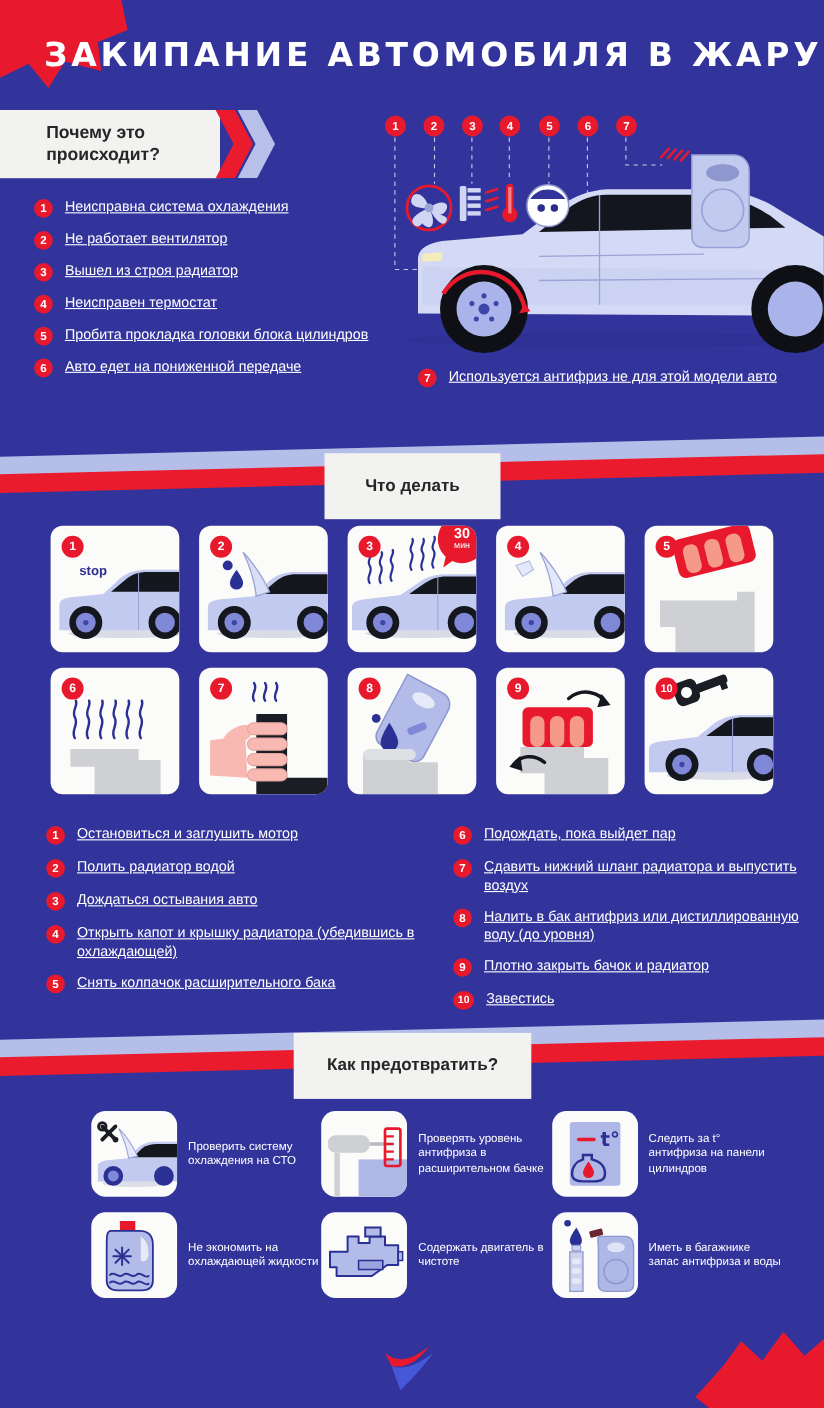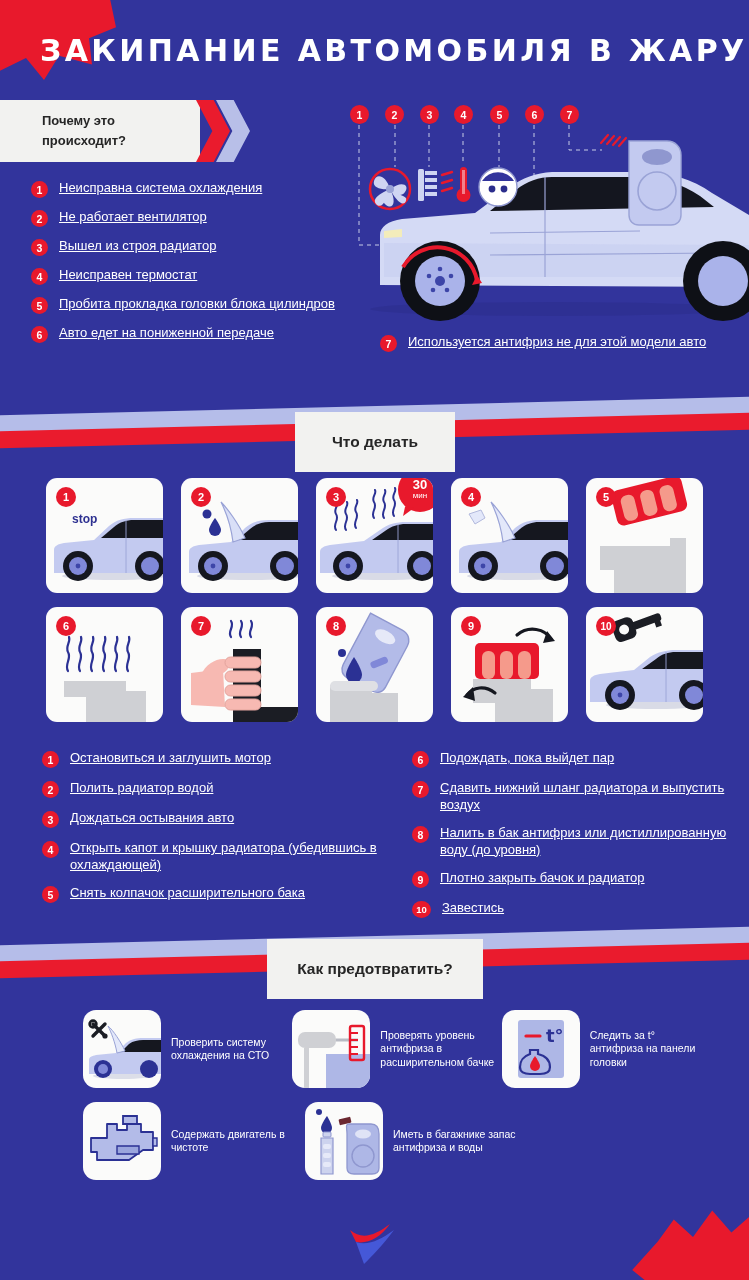--- a/index.html
+++ b/index.html
@@ -30,21 +30,21 @@
     font-family: "DejaVu Sans", sans-serif;
   }
 
   
   .banner-why {
     position: absolute; left: 0; top: 100px; width: 200px; height: 62px;
     background: #f2f2f0; display: flex; align-items: center;
     padding-left: 42px;
   }
   .banner-why .txt {
-    color: #262626; font-size: 13px; line-height: 20px; font-weight: 600;
+    color: #262626; font-size: 16px; line-height: 20px; font-weight: 600;
   }
   .chev { position: absolute; top: 100px; height: 62px; width: 34px; }
   .chev.red  { left: 196px; background: #ea1b2d;
     clip-path: polygon(0 0, 52% 0, 100% 50%, 52% 100%, 0 100%, 48% 50%); }
   .chev.lav  { left: 216px; background: #b8bfe8;
     clip-path: polygon(0 0, 52% 0, 100% 50%, 52% 100%, 0 100%, 48% 50%); }
 
   .stripe-band { position: absolute; left: -20px; width: 790px; height: 60px; }
   .stripe-band .lav, .stripe-band .red {
     position: absolute; left: 0; width: 790px; height: 17px;
@@ -591,25 +591,44 @@
         <div class="picon">
           <svg width="78" height="78" viewBox="0 0 78 78">
             <rect x="16" y="10" width="46" height="58" rx="3" fill="#aeb7e6"></rect>
             <path d="M24,26 L38,26" stroke="#e8192c" stroke-width="3.2" stroke-linecap="round"></path>
             <text x="44" y="32" font-family="DejaVu Sans, sans-serif" font-size="18" font-weight="bold" fill="#2b3194">t°</text>
             <path d="M28,44 L28,40 L36,40 L36,44 C44,46 48,51 48,57
                      C48,62 44,64 38,64 L28,64 C22,64 18,62 18,57 C18,51 22,46 28,44 Z" fill="none" stroke="#2b3194" stroke-width="2.2"></path>
             <path d="M33,46 C33,46 38,53 38,56 A5,5 0 0 1 28,56 C28,53 33,46 33,46Z" fill="#e8192c"></path>
           </svg>
         </div>
-        <div class="ptxt">Следить за t° антифриза на панели головки</div>
+        <div class="ptxt">Следить за t° антифриза на панели цилиндров</div>
       </div>
     </div>
 
     <div class="prow">
+      <div class="pcell">
+        <div class="picon">
+          <svg width="78" height="78" viewBox="0 0 78 78">
+            <rect x="26" y="8" width="14" height="9" fill="#e8192c"></rect>
+            <path d="M18,17 L44,17 C52,17 56,22 56,30 L56,62 C56,68 52,71 46,71
+                     L24,71 C18,71 14,68 14,62 L14,30 C14,22 14,17 18,17 Z" fill="#b3bbe8" stroke="#2b3194" stroke-width="1.6"></path>
+            <path d="M44,22 C50,24 52,30 52,38 C52,44 48,46 45,44 L45,24 Z" fill="#e6e9f8"></path>
+            <g stroke="#2b3194" stroke-width="1.8" fill="none" stroke-linecap="round">
+              <path d="M28,32 L28,48"></path>
+                <path d="M20,40 L36,40"></path>
+              <path d="M22,34 L34,46"></path>
+                <path d="M34,34 L22,46"></path>
+              <path d="M17,57 C21,53 25,61 29,57 C33,53 37,61 41,57 C45,53 49,61 52,58"></path>
+              <path d="M17,64 C21,60 25,68 29,64 C33,60 37,68 41,64 C45,60 49,68 52,65"></path>
+            </g>
+          </svg>
+        </div>
+        <div class="ptxt">Не экономить на охлаждающей жидкости</div>
+      </div>
 
       <div class="pcell">
         <div class="picon">
           <svg width="78" height="78" viewBox="0 0 78 78">
             <path d="M8,36 L8,50 L14,50 L14,58 L46,58 L60,48 L70,48 L70,30
                      L58,30 L58,22 L44,22 L44,28 L34,28 L34,22 L24,22 L24,36 Z" fill="#b3bbe8" stroke="#2b3194" stroke-width="1.8" stroke-linejoin="round"></path>
             <path d="M40,14 L54,14 L54,22 L40,22 Z" fill="#b3bbe8" stroke="#2b3194" stroke-width="1.8"></path>
             <path d="M34,44 L56,44 L56,52 L34,52 Z" fill="#9aa5dd" stroke="#2b3194" stroke-width="1.4"></path>
             <path d="M70,36 L74,36 L74,44 L70,44 Z" fill="#b3bbe8" stroke="#2b3194" stroke-width="1.4"></path>
           </svg>

